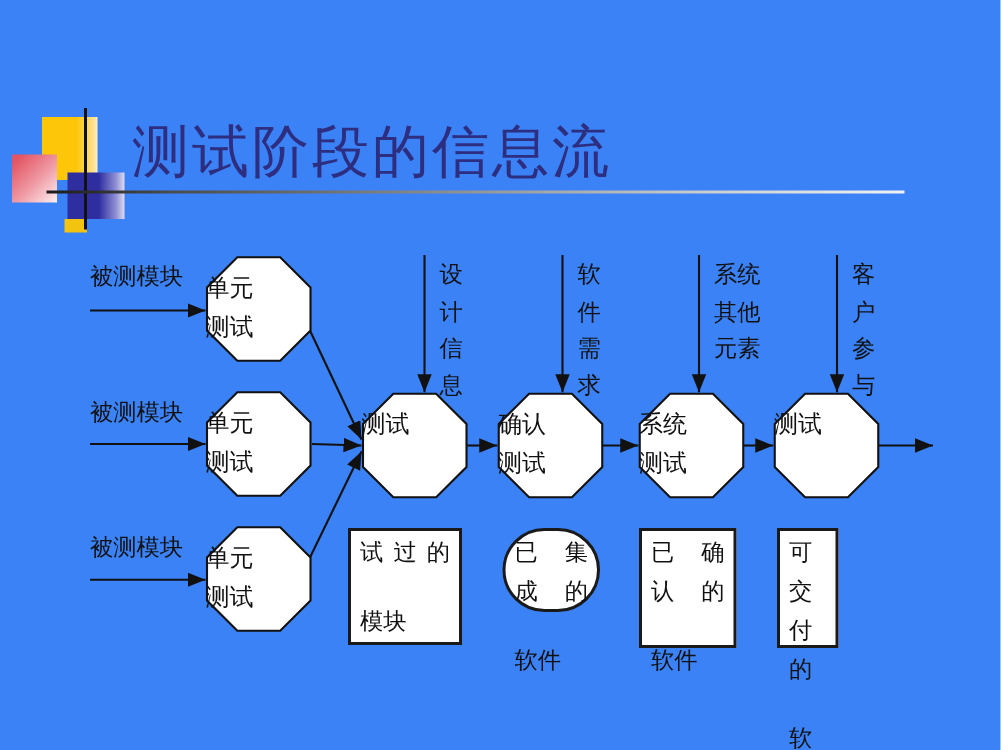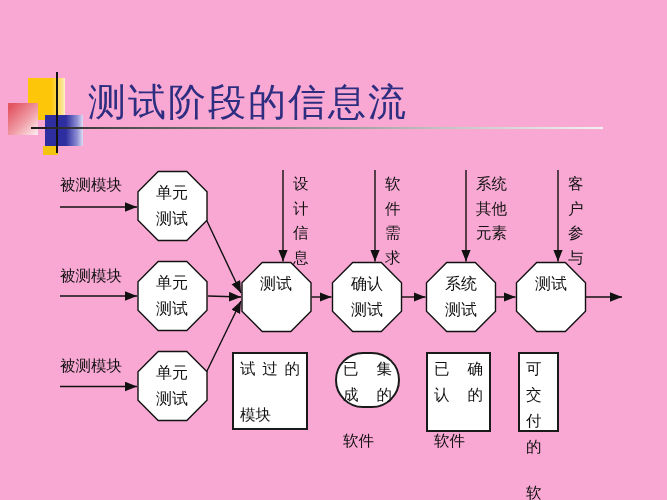--- a/index.html
+++ b/index.html
@@ -1,17 +1,17 @@
 <!DOCTYPE html>
 <html><head>
 <meta charset="utf-8">
 <style>
   html,body{margin:0;padding:0;background:#ffffff;}
   .slide{
-    position:relative;width:667px;height:500px;background:#f9a8d4;overflow:hidden;
+    position:relative;width:667px;height:500px;background:#3b82f6;overflow:hidden;
     font-family:"Liberation Serif","DejaVu Serif",serif;color:#111;
   }
   
   .sq{position:absolute;}
   .sq-yellow{left:28px;top:78px;width:37px;height:42px;
     background:linear-gradient(to right,#fdc608 62%,#fde59a 95%,#fef3d2);}
   .sq-pink{left:8px;top:103px;width:30px;height:32px;
     background:linear-gradient(135deg,#e25562 10%,#ef9aa4 55%,#fdf0f1);}
   .sq-blue{left:45px;top:115px;width:38px;height:31px;
     background:linear-gradient(to right,#2e2ea0 55%,#8f8fd4 85%,#dcdcf2);}
@@ -24,21 +24,21 @@
     letter-spacing:2px;color:#2e2e80;line-height:44px;white-space:nowrap;
   }
   
   .diagram-svg{position:absolute;left:0;top:0;}
   .diagram-svg polygon{fill:#ffffff;stroke:#111;stroke-width:1.4;}
   .diagram-svg line{stroke:#111;stroke-width:1.4;}
   .lbl{position:absolute;font-size:15.5px;line-height:1;white-space:nowrap;}
   .module-label-1{left:60px;top:177px;}
   .module-label-2{left:60px;top:268px;}
   .module-label-3{left:60px;top:358px;}
-  .node-text{position:absolute;width:70px;text-align:center;font-size:16px;line-height:26px;}
+  .node-text{position:absolute;width:70px;font-size:16px;line-height:26px;}
   .unit-1{left:137px;top:180px;}
   .unit-2{left:137px;top:270px;}
   .unit-3{left:137px;top:360px;}
   .flow-1{left:241px;top:271px;}
   .flow-2{left:332px;top:271px;}
   .flow-3{left:426px;top:271px;}
   .flow-4{left:516px;top:271px;}
   .v-label{position:absolute;top:172px;width:17px;font-size:15.5px;line-height:24.6px;
     word-break:break-all;white-space:normal;}
   .v-label-1{left:293px;}

